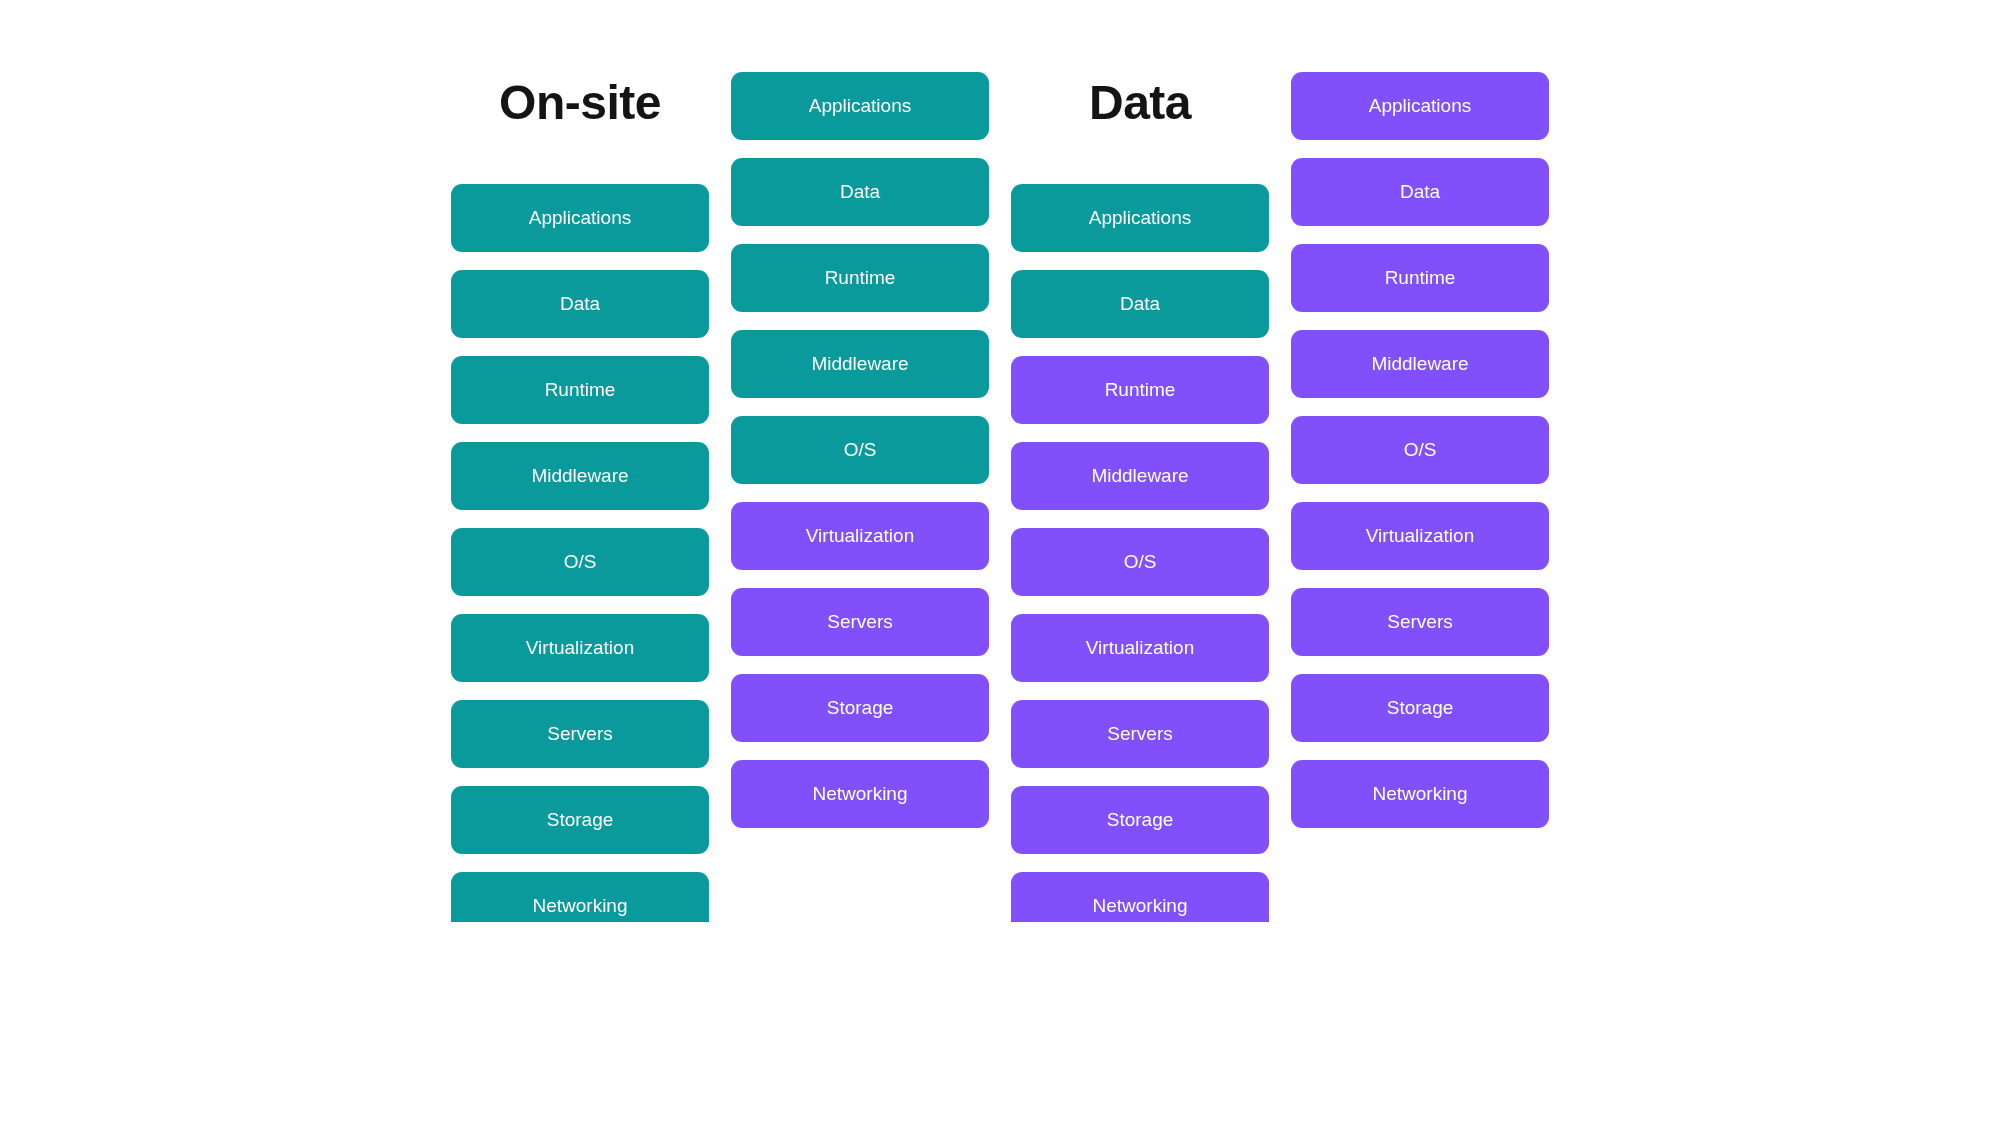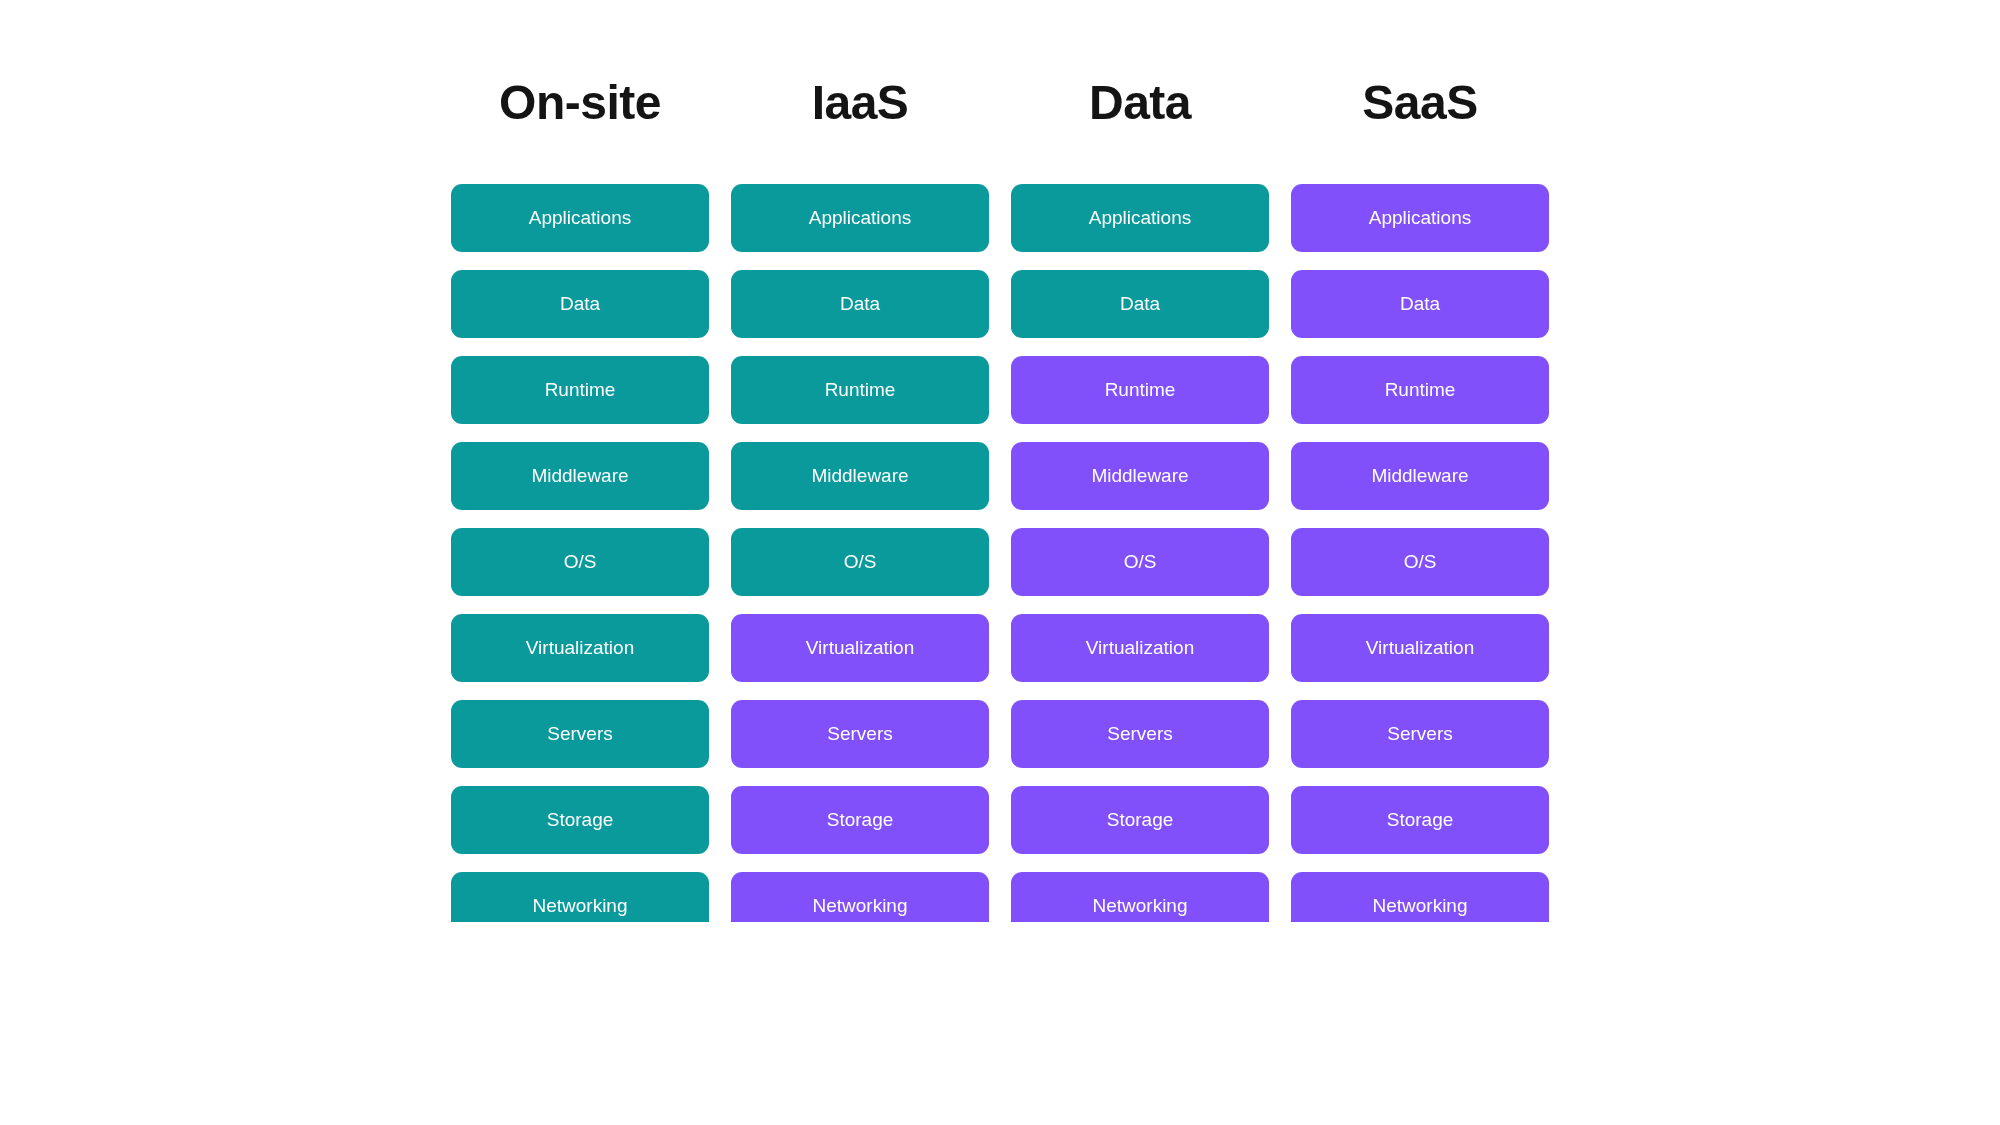--- a/index.html
+++ b/index.html
@@ -88,21 +88,20 @@
           <div class="cell" style="background: rgb(10, 154, 155); color: rgb(255, 255, 255);">Data</div>
           <div class="cell" style="background: rgb(10, 154, 155); color: rgb(255, 255, 255);">Runtime</div>
           <div class="cell" style="background: rgb(10, 154, 155); color: rgb(255, 255, 255);">Middleware</div>
           <div class="cell" style="background: rgb(10, 154, 155); color: rgb(255, 255, 255);">O/S</div>
           <div class="cell" style="background: rgb(10, 154, 155); color: rgb(255, 255, 255);">Virtualization</div>
           <div class="cell" style="background: rgb(10, 154, 155); color: rgb(255, 255, 255);">Servers</div>
           <div class="cell" style="background: rgb(10, 154, 155); color: rgb(255, 255, 255);">Storage</div>
           <div class="cell" style="background: rgb(10, 154, 155); color: rgb(255, 255, 255);">Networking</div>
         </div>
         <div class="col">
-          <div class="col-title" style="color: rgb(20, 20, 20);">IaaS</div>
           <div class="cell" style="background: rgb(10, 154, 155); color: rgb(255, 255, 255);">Applications</div>
           <div class="cell" style="background: rgb(10, 154, 155); color: rgb(255, 255, 255);">Data</div>
           <div class="cell" style="background: rgb(10, 154, 155); color: rgb(255, 255, 255);">Runtime</div>
           <div class="cell" style="background: rgb(10, 154, 155); color: rgb(255, 255, 255);">Middleware</div>
           <div class="cell" style="background: rgb(10, 154, 155); color: rgb(255, 255, 255);">O/S</div>
           <div class="cell" style="background: rgb(129, 80, 251); color: rgb(255, 255, 255);">Virtualization</div>
           <div class="cell" style="background: rgb(129, 80, 251); color: rgb(255, 255, 255);">Servers</div>
           <div class="cell" style="background: rgb(129, 80, 251); color: rgb(255, 255, 255);">Storage</div>
           <div class="cell" style="background: rgb(129, 80, 251); color: rgb(255, 255, 255);">Networking</div>
         </div>
@@ -112,21 +111,20 @@
           <div class="cell" style="background: rgb(10, 154, 155); color: rgb(255, 255, 255);">Data</div>
           <div class="cell" style="background: rgb(129, 80, 251); color: rgb(255, 255, 255);">Runtime</div>
           <div class="cell" style="background: rgb(129, 80, 251); color: rgb(255, 255, 255);">Middleware</div>
           <div class="cell" style="background: rgb(129, 80, 251); color: rgb(255, 255, 255);">O/S</div>
           <div class="cell" style="background: rgb(129, 80, 251); color: rgb(255, 255, 255);">Virtualization</div>
           <div class="cell" style="background: rgb(129, 80, 251); color: rgb(255, 255, 255);">Servers</div>
           <div class="cell" style="background: rgb(129, 80, 251); color: rgb(255, 255, 255);">Storage</div>
           <div class="cell" style="background: rgb(129, 80, 251); color: rgb(255, 255, 255);">Networking</div>
         </div>
         <div class="col">
-          <div class="col-title" style="color: rgb(20, 20, 20);">SaaS</div>
           <div class="cell" style="background: rgb(129, 80, 251); color: rgb(255, 255, 255);">Applications</div>
           <div class="cell" style="background: rgb(129, 80, 251); color: rgb(255, 255, 255);">Data</div>
           <div class="cell" style="background: rgb(129, 80, 251); color: rgb(255, 255, 255);">Runtime</div>
           <div class="cell" style="background: rgb(129, 80, 251); color: rgb(255, 255, 255);">Middleware</div>
           <div class="cell" style="background: rgb(129, 80, 251); color: rgb(255, 255, 255);">O/S</div>
           <div class="cell" style="background: rgb(129, 80, 251); color: rgb(255, 255, 255);">Virtualization</div>
           <div class="cell" style="background: rgb(129, 80, 251); color: rgb(255, 255, 255);">Servers</div>
           <div class="cell" style="background: rgb(129, 80, 251); color: rgb(255, 255, 255);">Storage</div>
           <div class="cell" style="background: rgb(129, 80, 251); color: rgb(255, 255, 255);">Networking</div>
         </div>

